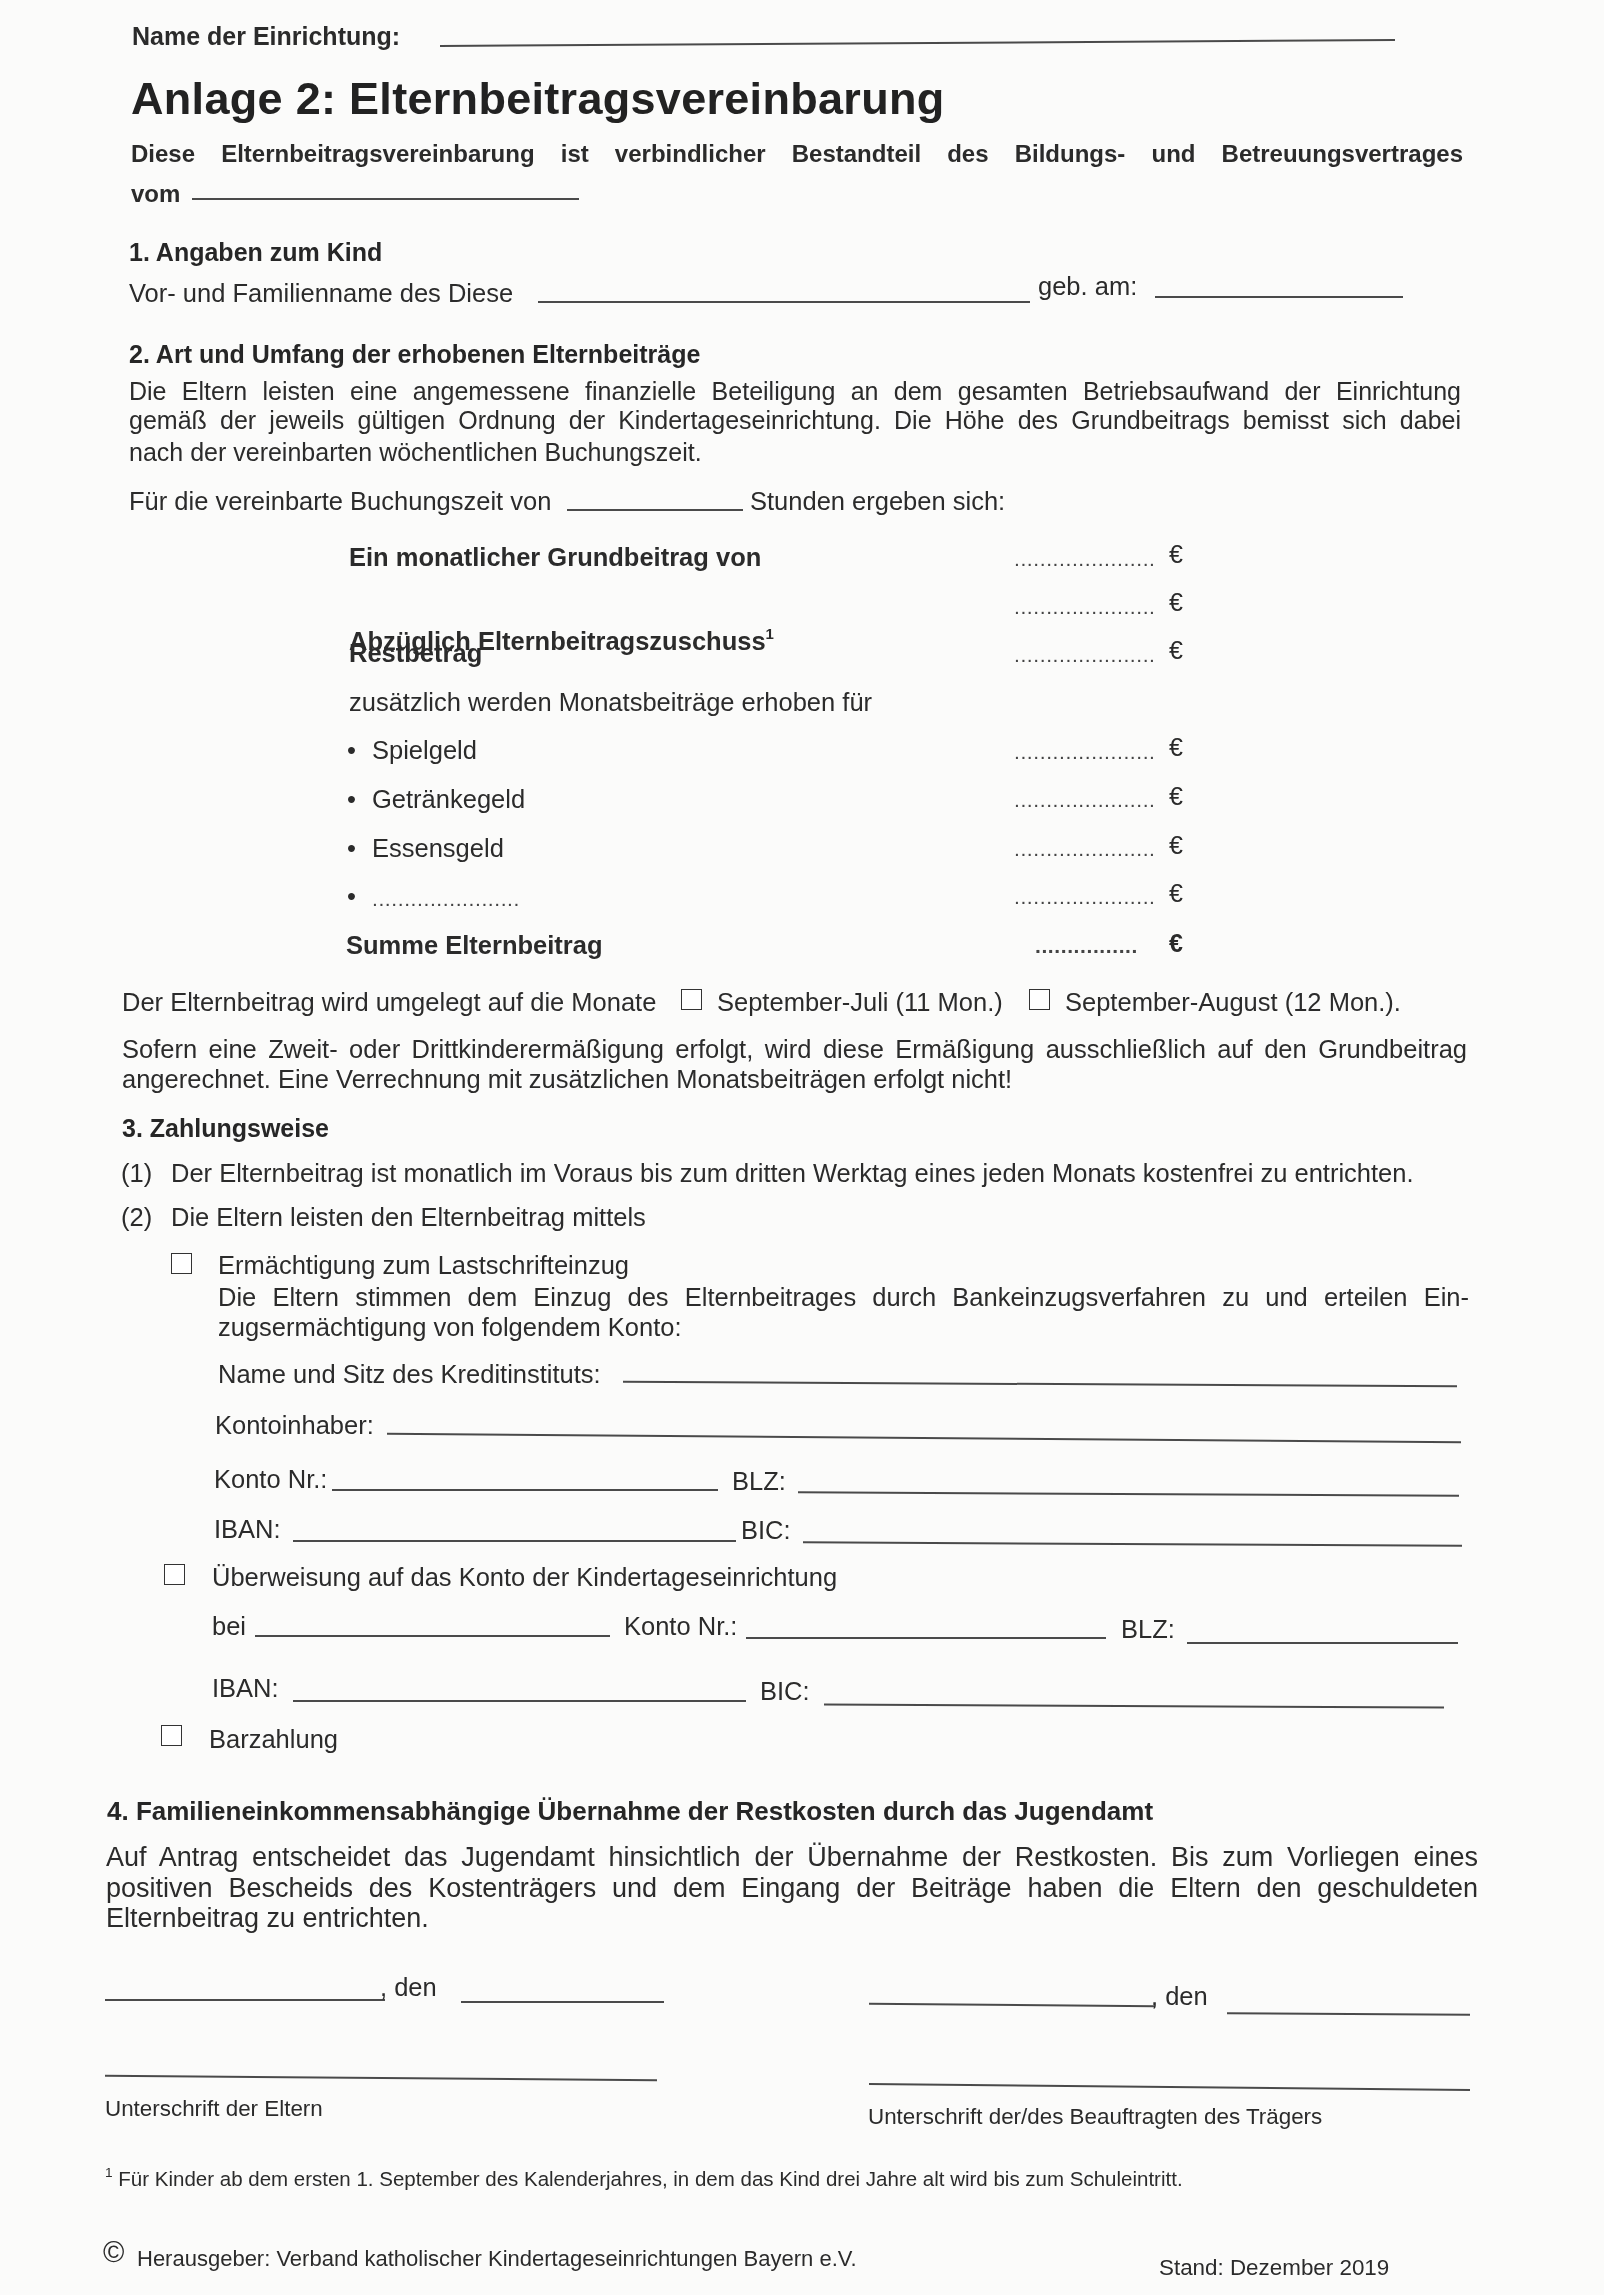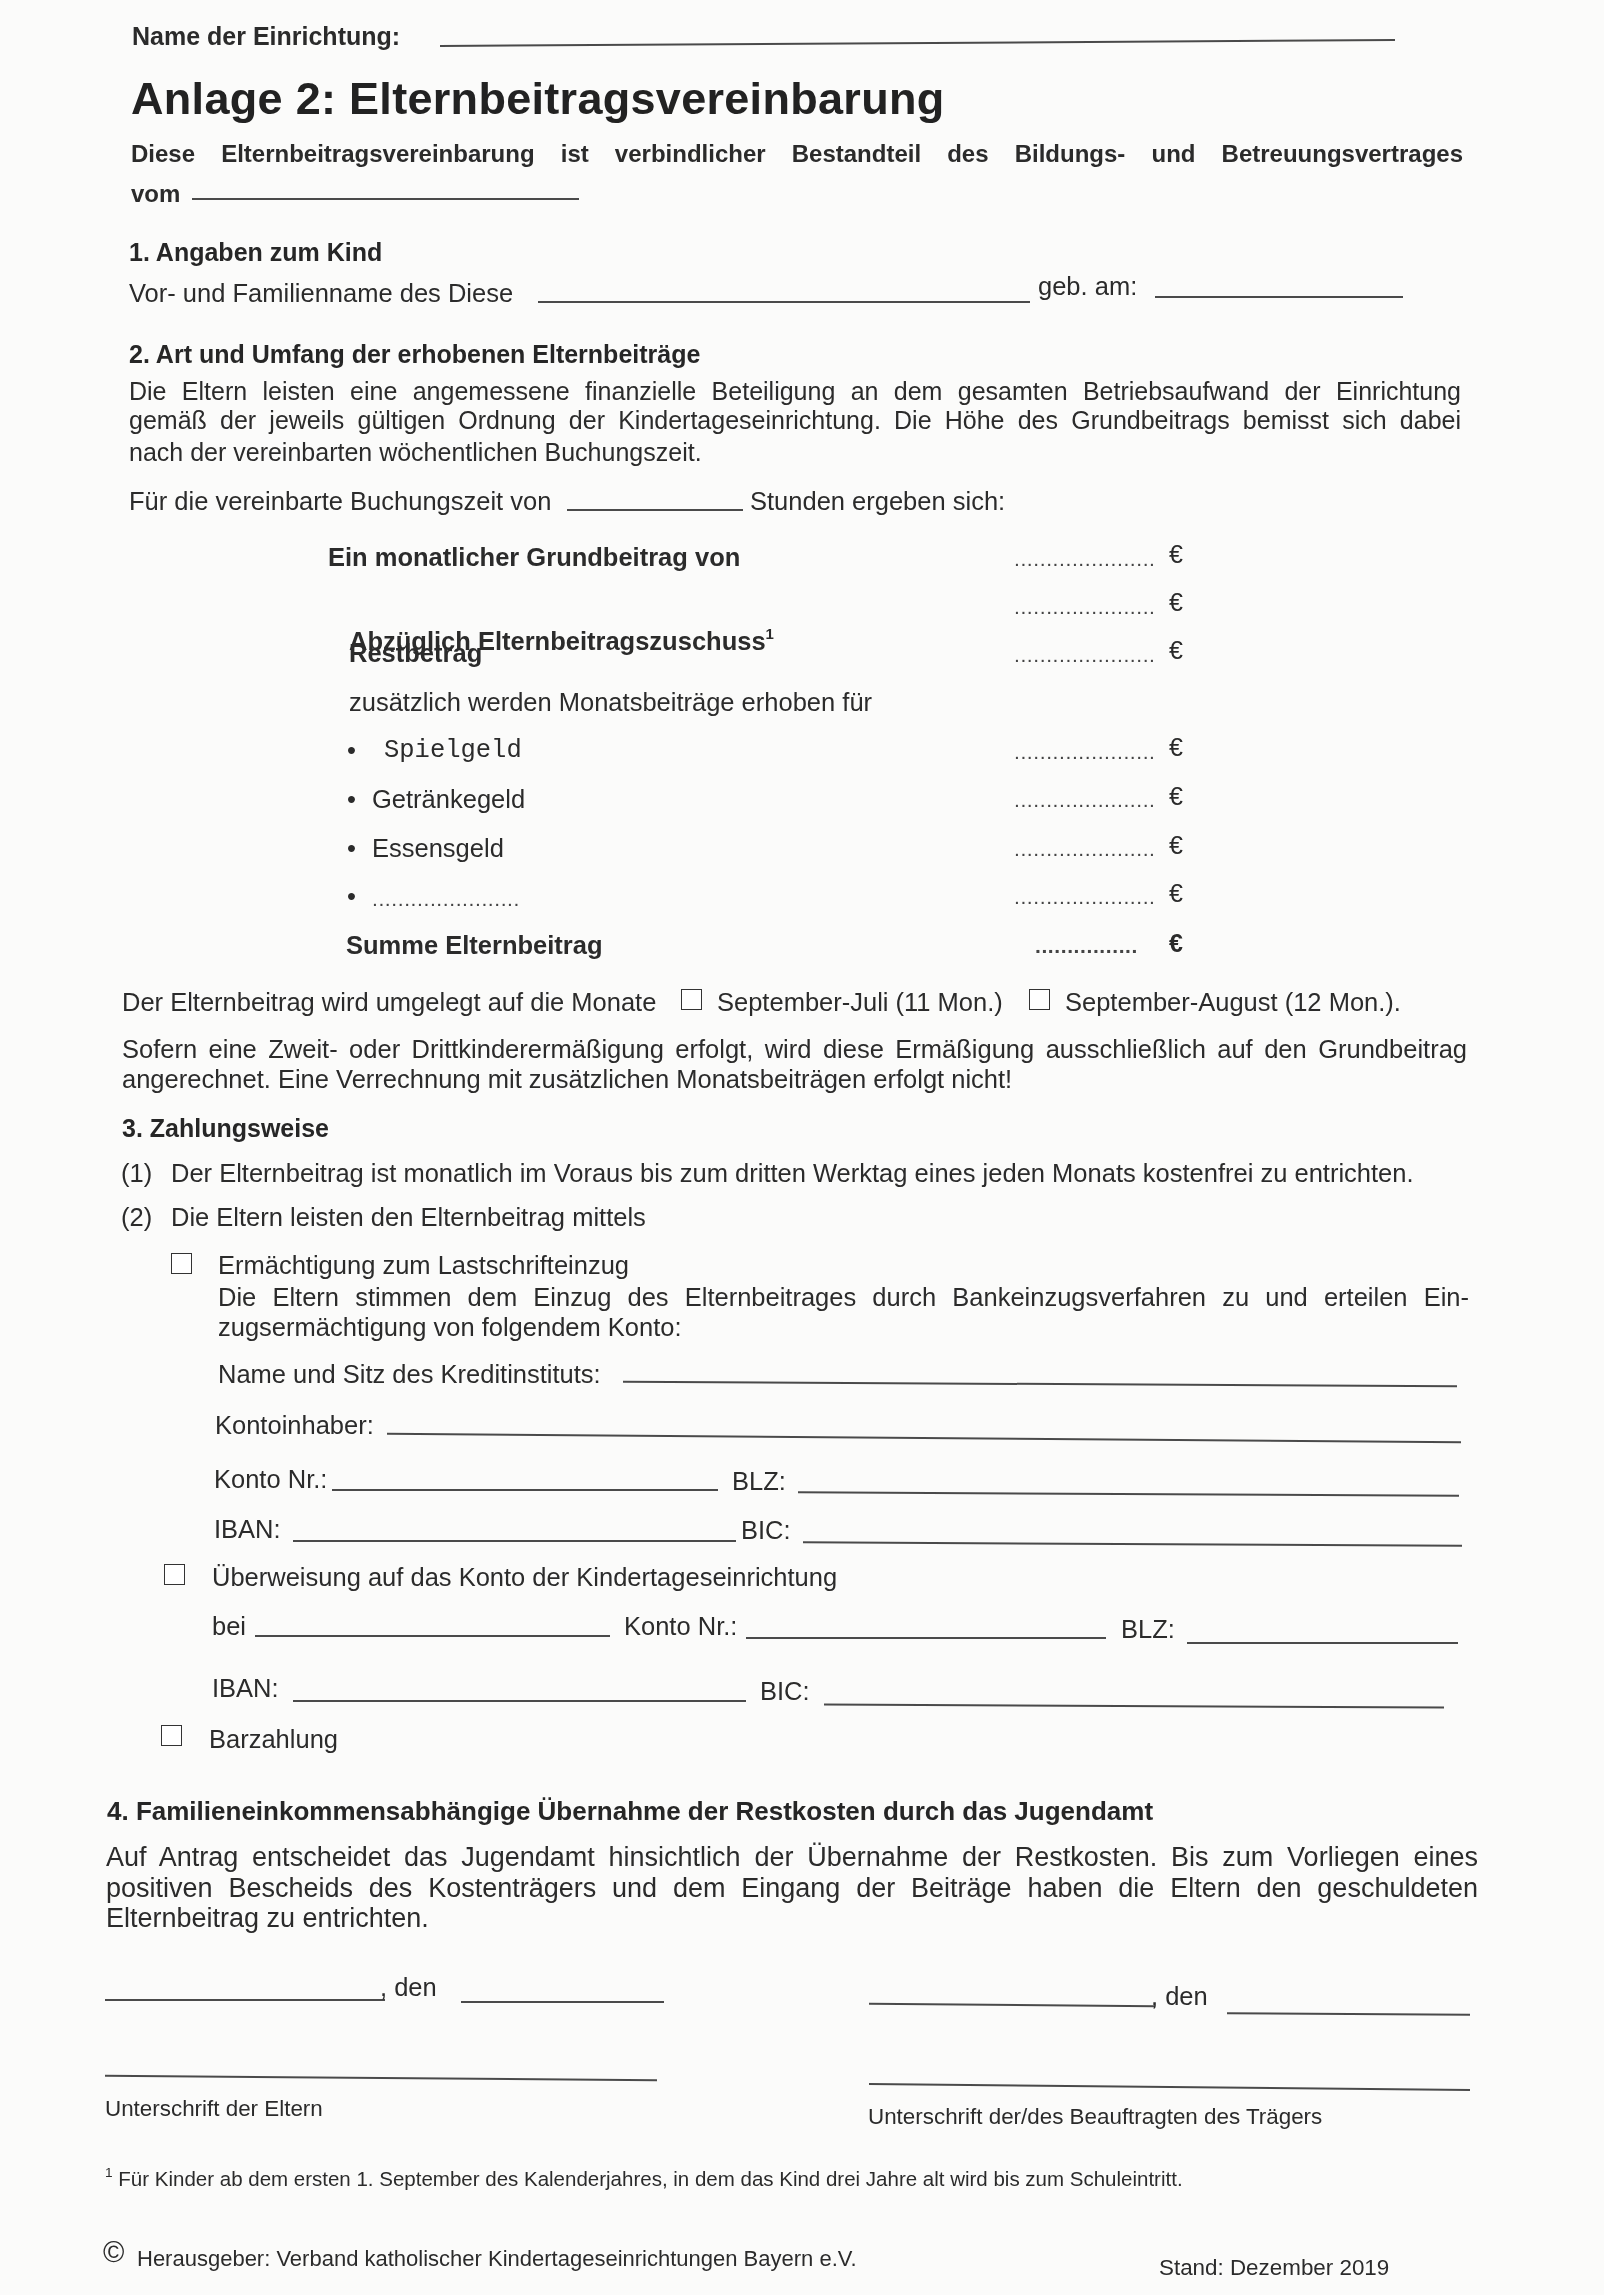--- a/index.html
+++ b/index.html
@@ -41,36 +41,36 @@
 <div class="abs h2" style="left:129px;top:340px;">2. Art und Umfang der erhobenen Elternbeiträge</div>
 <div class="abs t" style="left:129px;top:379px;width:1332px;white-space:normal;text-align:justify;text-align-last:justify;font-size:25px;">Die Eltern leisten eine angemessene finanzielle Beteiligung an dem gesamten Betriebsaufwand der Einrichtung</div>
 <div class="abs t" style="left:129px;top:408px;width:1332px;white-space:normal;text-align:justify;text-align-last:justify;font-size:25px;">gemäß der jeweils gültigen Ordnung der Kindertageseinrichtung. Die Höhe des Grundbeitrags bemisst sich dabei</div>
 <div class="abs t" style="left:129px;top:440px;font-size:25px;">nach der vereinbarten wöchentlichen Buchungszeit.</div>
 
 <div class="abs t" style="left:129px;top:489px;">Für die vereinbarte Buchungszeit von</div>
 <div class="field" style="left:567px;top:509px;width:176px;"></div>
 <div class="abs t" style="left:750px;top:489px;">Stunden ergeben sich:</div>
 
 <div>
-  <div class="abs t b" style="left:328px;top:545px;">Ein monatlicher Grundbeitrag von</div>
+  <div class="abs t b" style="left:349px;top:545px;">Ein monatlicher Grundbeitrag von</div>
   <div class="dots" style="left:1014px;top:547px;">......................</div>
   <div class="euro" style="left:1169px;top:540px;">€</div>
 
   <div class="abs t b" style="left:349px;top:593px;margin-top:36px;"><span>Abzüglich Elternbeitragszuschuss</span><sup>1</sup></div>
   <div class="dots" style="left:1014px;top:595px;">......................</div>
   <div class="euro" style="left:1169px;top:588px;">€</div>
 
   <div class="abs t b" style="left:349px;top:641px;">Restbetrag</div>
   <div class="dots" style="left:1014px;top:643px;">......................</div>
   <div class="euro" style="left:1169px;top:636px;">€</div>
 
   <div class="abs t" style="left:349px;top:690px;">zusätzlich werden Monatsbeiträge erhoben für</div>
 
   <div class="abs t" style="left:347px;top:738px;">•</div>
-  <div class="abs t" style="left:384px;top:738px;font-family:Liberation Mono, monospace;">Spielgeld</div>
+  <div class="abs t" style="left:372px;top:738px;">Spielgeld</div>
   <div class="dots" style="left:1014px;top:740px;">......................</div>
   <div class="euro" style="left:1169px;top:733px;">€</div>
 
   <div class="abs t" style="left:347px;top:787px;">•</div>
   <div class="abs t" style="left:372px;top:787px;">Getränkegeld</div>
   <div class="dots" style="left:1014px;top:788px;">......................</div>
   <div class="euro" style="left:1169px;top:782px;">€</div>
 
   <div class="abs t" style="left:347px;top:836px;">•</div>
   <div class="abs t" style="left:372px;top:836px;">Essensgeld</div>

